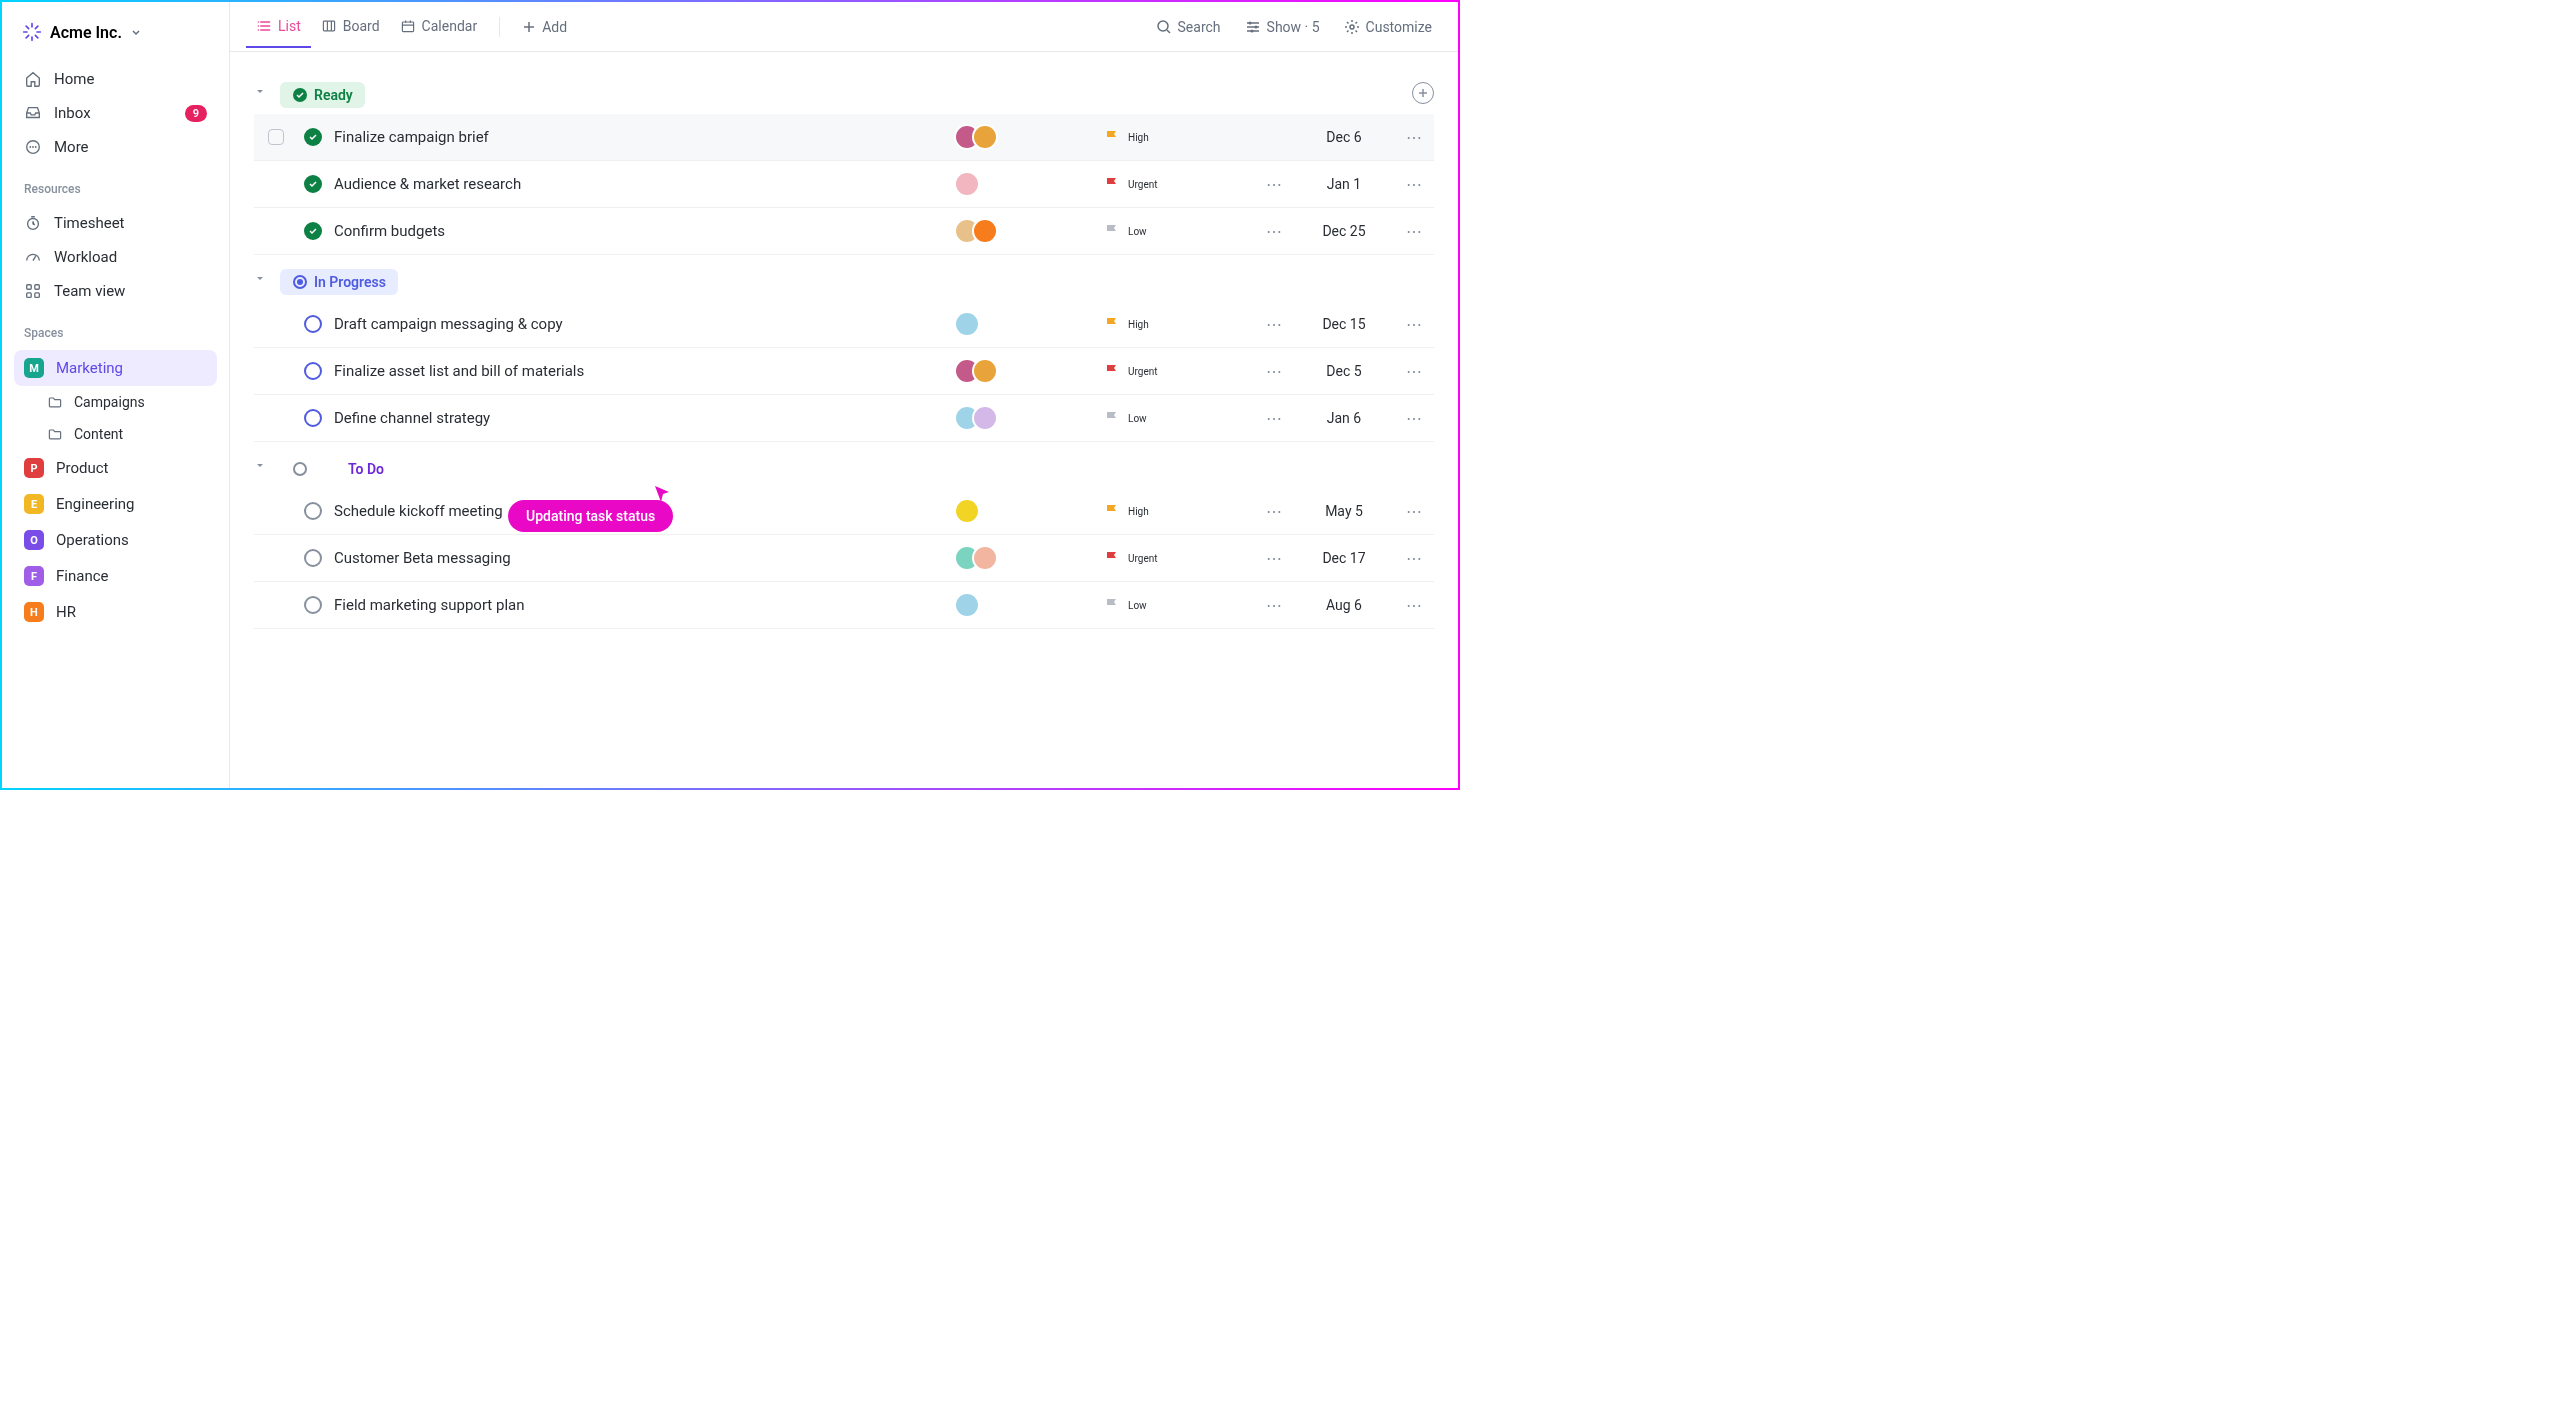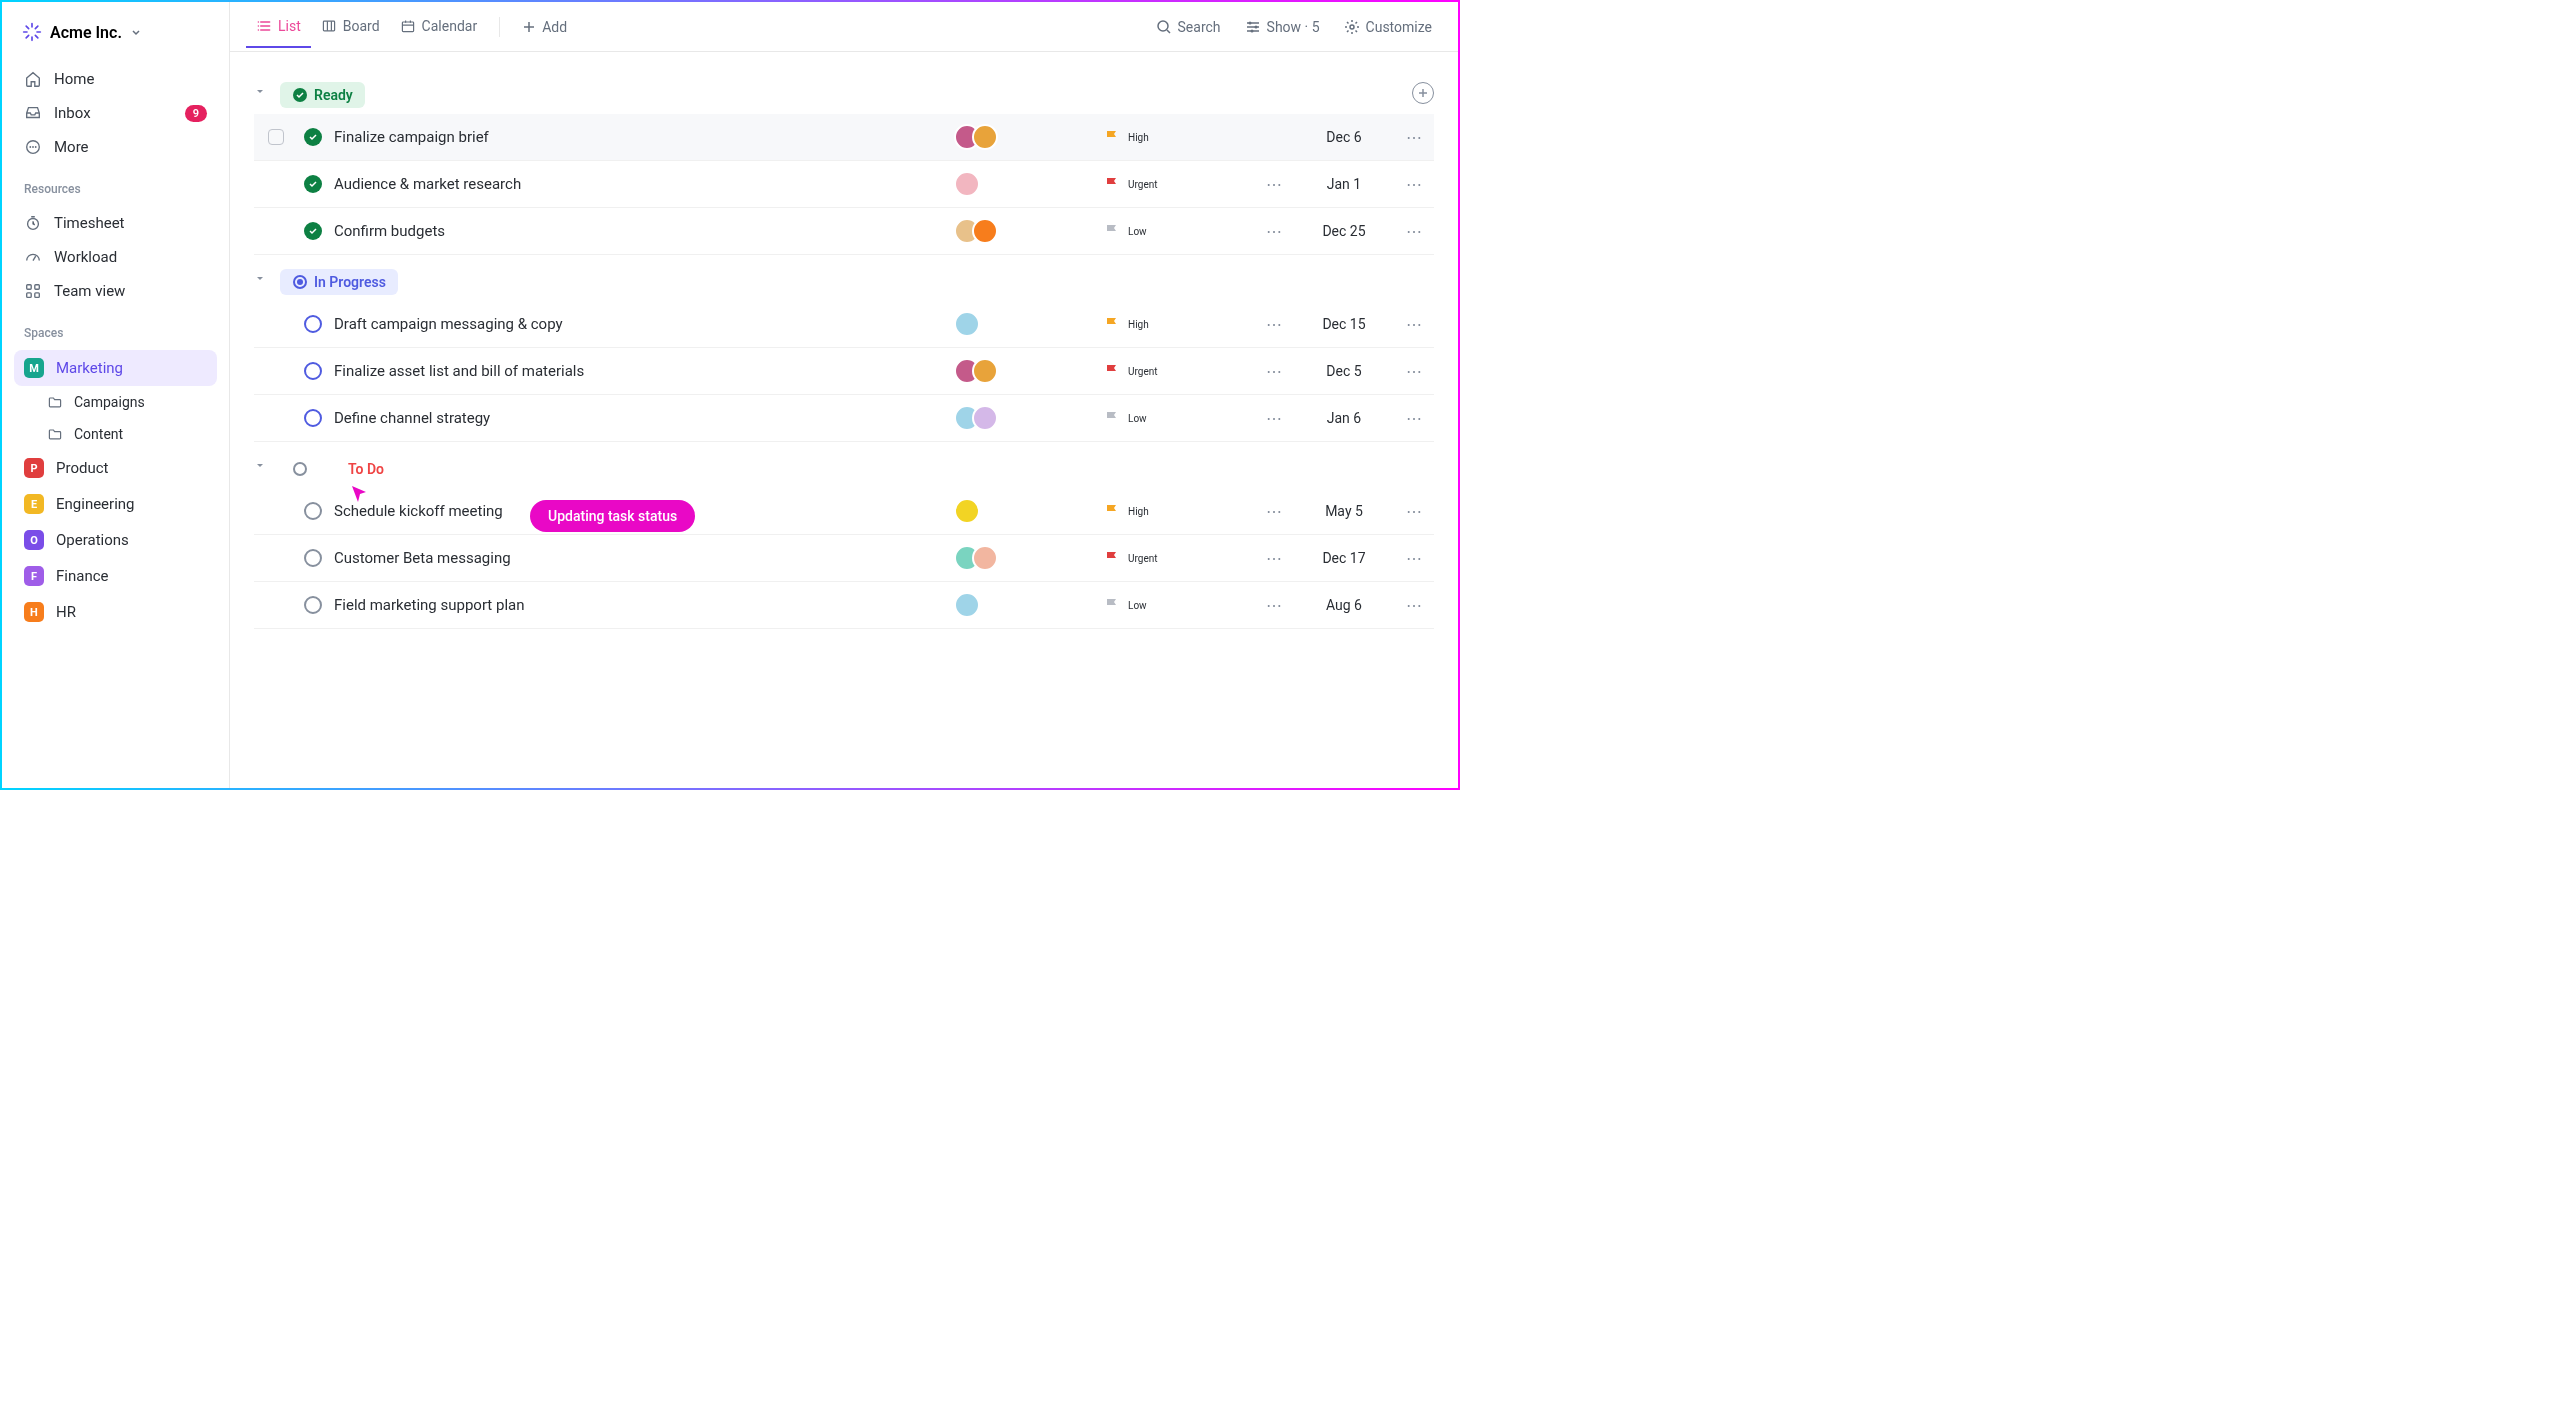--- a/index.html
+++ b/index.html
@@ -20,41 +20,41 @@
 .view-tab { display:flex; align-items:center; gap:6px; padding:12px 10px; font-size:14px; color:#656f7d; cursor:pointer; border-bottom:2px solid transparent; }
 .view-tab.active { color:#ec4899; font-weight:400; border-bottom-color:#5e48e8; }
 .divider { width:1px; height:20px; background:#e8e8e8; margin:0 8px; }
 .top-action { display:flex; align-items:center; gap:6px; padding:6px 10px; font-size:14px; color:#656f7d; cursor:pointer; border-radius:6px; }
 .content { flex:1; padding:16px 24px; overflow-y:auto; position:relative; }
 .group-header { display:flex; gap:10px; margin:14px 0 6px; }
 .collapse-btn { width:16px; height:16px; color:#87909e; cursor:pointer; }
 .status-chip { display:flex; align-items:center; gap:6px; padding:5px 12px; border-radius:6px; font-size:14px; font-weight:600; }
 .status-chip.ready { background:#e0f4e8; color:#0d8043; }
 .status-chip.progress { background:#e8ecff; color:#4f5be0; }
-.status-chip.todo { color:#ef4444;gap:40px; }
+.status-chip.todo { color:#6d28d9;gap:40px; }
 .add-task-btn { margin-left:auto; width:22px; height:22px; border:1.5px solid #87909e; border-radius:50%; display:flex; align-items:center; justify-content:center; color:#87909e; cursor:pointer; }
 .task-row { display:flex; align-items:center; padding:10px 0; border-bottom:1px solid #f0f0f0; position:relative; }
 .task-row.hovered { background:#f7f8fa; }
 .task-checkbox-col { width:44px; display:flex; justify-content:center; }
 .task-checkbox { width:16px; height:16px; border:1.5px solid #c0c4cc; border-radius:4px; cursor:pointer; }
 .task-status-col { width:30px; display:flex; justify-content:center; }
 .status-dot { width:18px; height:18px; border-radius:50%; display:flex; align-items:center; justify-content:center; }
 .status-dot.done { background:#0d8043; color:#fff; }
 .status-dot.open { border:2px solid #4f5be0; }
 .status-dot.todo-dot { border:2px solid #87909e; }
 .task-name-col { flex:1; font-size:15px; color:#2a2e34; padding-left:6px; }
 .task-assignee-col { width:150px; display:flex; }
 .avatar { width:26px; height:26px; border-radius:50%; border:2px solid #fff; background-size:cover; }
 .avatar + .avatar { margin-left:-8px; }
 .task-priority-col { width:150px; display:flex; align-items:center; gap:8px; font-size:10px; color:#2a2e34; }
 .flag { width:16px; height:16px; }
 .task-meta-col { width:40px; display:flex; justify-content:center; color:#87909e; cursor:pointer; }
 .task-date-col { width:100px; font-size:14px; color:#2a2e34; text-align:center; }
 .task-actions-col { width:40px; display:flex; justify-content:center; color:#87909e; cursor:pointer; }
-.cursor-tooltip { position:absolute; left:300px; top:432px; display:flex; align-items:flex-start; flex-direction:column; z-index:10; }
+.cursor-tooltip { position:absolute; left:278px; top:432px; display:flex; align-items:flex-end; flex-direction:column; z-index:10; }
 .cursor-arrow { width:20px; height:20px; margin-bottom:-4px; margin-left:-180px; }
 .tooltip-bubble { background:#e908c6; color:#fff; padding:8px 18px; border-radius:20px; font-size:14px; font-weight:500; }
 </style>
 </head>
 <body>
 
 <div class="app">
   <div class="sidebar">
     <div class="workspace">
       <span class="logo-icon">

